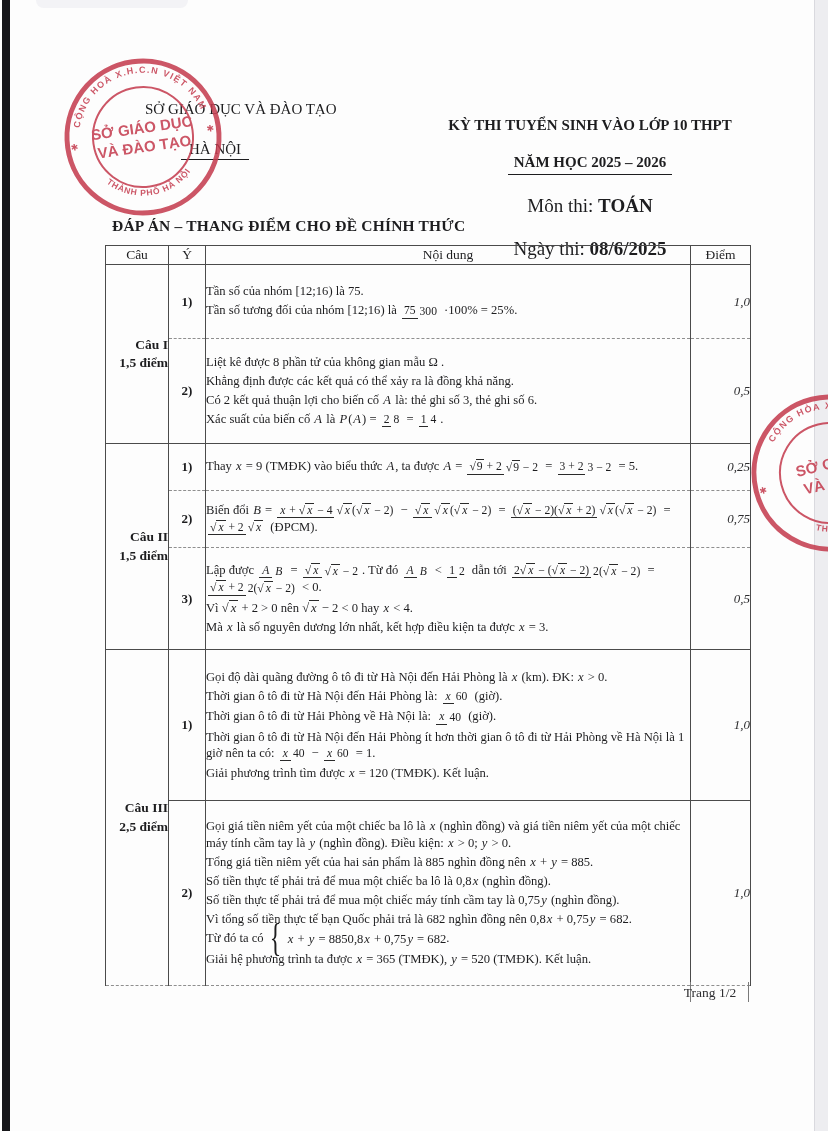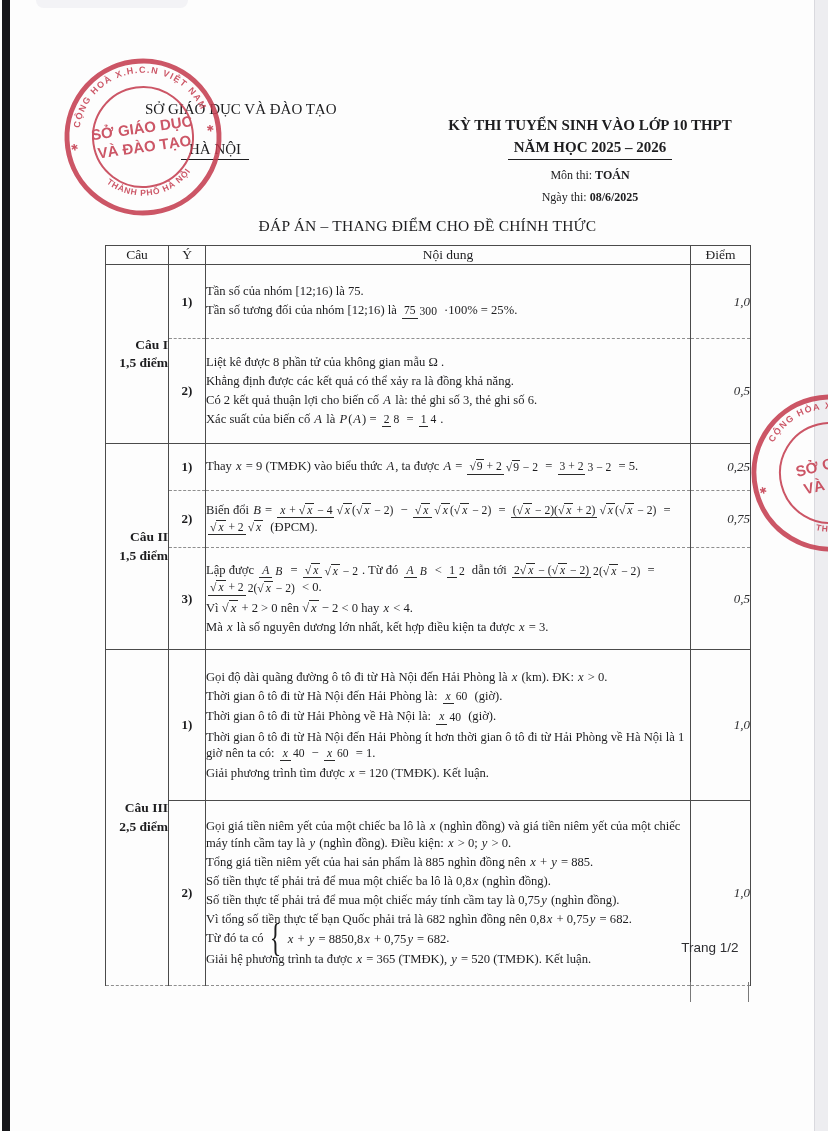--- a/index.html
+++ b/index.html
@@ -9,24 +9,24 @@
     font-family:"Liberation Serif", serif;
   }
   .edge-left{position:absolute;left:2px;top:0;width:8px;height:1131px;background:#17171a}
   .edge-right{position:absolute;left:814px;top:0;width:14px;height:1131px;background:#ededf0;border-left:1px solid #d9d9de}
   .top-pill{position:absolute;left:36px;top:-7px;width:152px;height:15px;border-radius:8px;background:#f3f3f6}
 
   
   .hdr-left{position:absolute;left:145px;top:100px;width:260px;font-weight:normal;font-size:15px;line-height:1.2}
   .hdr-left .city{display:inline-block;margin:22px 0 0 36px;border-bottom:1.5px solid #1d1d1f;padding:0 8px 1px}
   .hdr-right{position:absolute;left:420px;top:116px;width:340px;text-align:center;font-weight:bold;font-size:15px;line-height:1.2}
-  .hdr-right .year{display:inline-block;margin-top:4px;border-bottom:1.5px solid #1d1d1f;padding:0 6px 3px}
-  .hdr-right .meta{font-weight:normal;font-size:12px;margin-top:8px}
+  .hdr-right .year{display:inline-block;margin-top:19px;border-bottom:1.5px solid #1d1d1f;padding:0 6px 3px}
+  .hdr-right .meta{font-weight:normal;font-size:19px;margin-top:20px}
   .hdr-right .meta b{font-weight:bold}
-  .doc-title{position:absolute;left:105px;top:217px;width:645px;text-align:center;font-weight:normal;font-size:15.5px;letter-spacing:.2px}
+  .doc-title{position:absolute;left:112px;top:217px;width:645px;text-align:left;font-weight:bold;font-size:15.5px;letter-spacing:.2px}
 
   
   #answer-table{position:absolute;left:105px;top:245px;width:645px;border-collapse:collapse;table-layout:fixed;border:1.4px solid #4b4b4b;border-bottom:none;font-size:12.6px}
   #answer-table th{border:1px solid #4b4b4b;font-weight:normal;font-size:13.5px;height:17px;padding:0 0 1px;vertical-align:middle}
   #answer-table td{border-left:1px solid #4b4b4b;border-right:1px solid #4b4b4b;vertical-align:middle;padding:0}
   .sep-dashed{border-bottom:1px dashed #8f8f8f !important}
   .sep-solid{border-bottom:1px solid #4b4b4b !important}
   .cau-cell{text-align:right;font-weight:bold;font-size:13.5px;line-height:1.35}
   .y-cell{text-align:center;font-weight:bold;font-size:13px}
   .content-cell{padding:2px 5px 2px 9px;line-height:1.28}
@@ -37,21 +37,21 @@
   .mi{font-style:italic;padding:0 1px}
   .fr{display:inline-flex;flex-direction:row;align-items:center;vertical-align:middle;margin:1px 2px;font-size:11.6px;line-height:1.15}
   .fr>.n{border-bottom:1px solid #2a2a2a;padding:0 2px}
   .fr>.d{padding:0 2px}
   .sq{white-space:nowrap}
   .sq>.rad{font-style:normal}
   .sq>.bar{border-top:1px solid #2a2a2a;padding:0 1px}
   .cases{display:inline-flex;flex-direction:row;vertical-align:middle;margin-left:16px;padding-left:4px;position:relative;line-height:1.45;text-align:left}
   .cases::before{content:"{";position:absolute;left:-13px;top:50%;transform:translateY(-52%) scaleY(1.7);font-size:24px;font-weight:400;color:#1d1d1f}
 
-  .footer{position:absolute;left:655px;top:940px;width:110px;text-align:center;font-family:Liberation Sans, sans-serif;font-size:13.5px;color:#2e2e31}
+  .footer{position:absolute;left:655px;top:985px;width:110px;text-align:center;font-family:Liberation Serif, serif;font-size:13.5px;color:#2e2e31}
   .stub{position:absolute;width:1px;height:20px;top:982px;background:#7a7a7a}
   .stub-a{left:690px}.stub-b{left:748px}
 
   
   .stamp{position:absolute;opacity:.86}
   .stamp-left{left:58px;top:52px;transform:rotate(-8deg)}
   .stamp-right{left:745px;top:388px;transform:rotate(-14deg)}
   .stamp circle{stroke:#c43b4e;fill:none}
   .ring{font-size:9px;font-weight:bold;fill:#c43b4e;letter-spacing:1.4px;font-family:"Liberation Sans",sans-serif}
   .ring2{font-size:8.5px;font-weight:bold;fill:#c43b4e;letter-spacing:.8px;font-family:"Liberation Sans",sans-serif}

